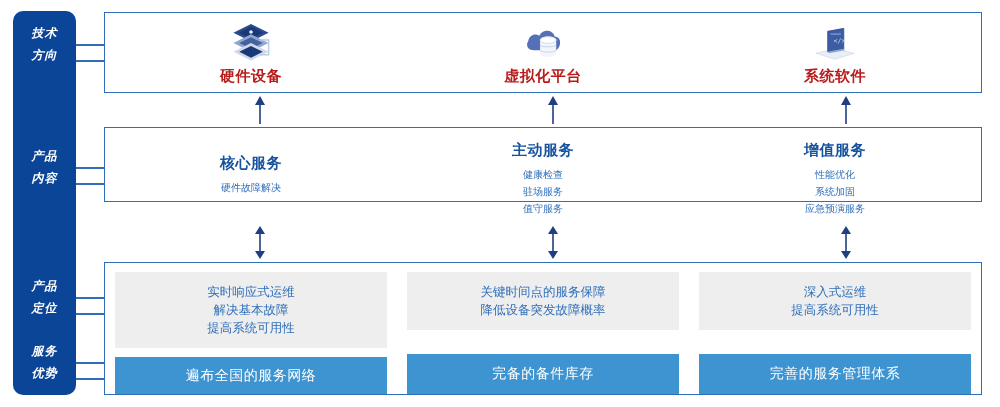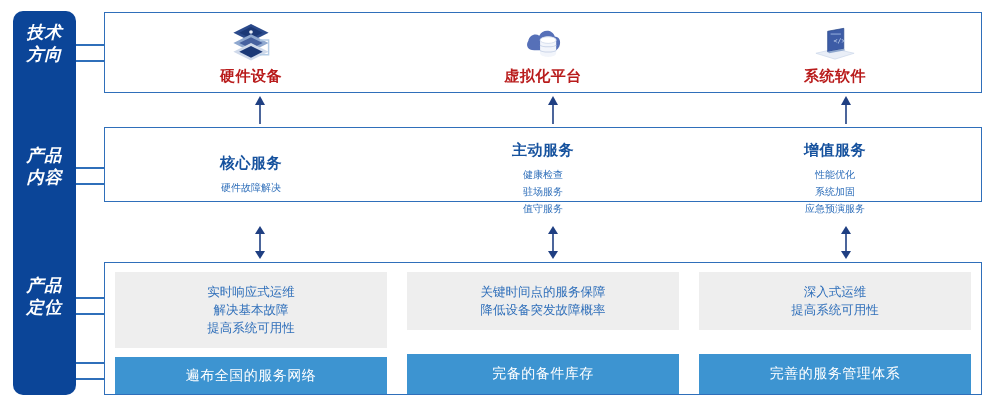--- a/index.html
+++ b/index.html
@@ -28,21 +28,21 @@
     width: 63px;
     height: 384px;
     background: #0b4598;
     border-radius: 10px;
   }
   .rail-label {
     position: absolute;
     left: 13px;
     width: 63px;
     color: #ffffff;
-    font-size: 17px;
+    font-size: 12px;
     font-weight: bold;
     font-style: italic;
     line-height: 22px;
     text-align: center;
     letter-spacing: 1px;
   }
   .rail-label span { display: block; }
 
   
   .conn {
@@ -163,20 +163,24 @@
     <span>技术</span>
     <span>方向</span>
   </div>
   <div class="rail-label" style="top:145px;">
     <span>产品</span>
     <span>内容</span>
   </div>
   <div class="rail-label" style="top:275px;">
     <span>产品</span>
     <span>定位</span>
+  </div>
+  <div class="rail-label" style="top:340px;">
+    <span>服务</span>
+    <span>优势</span>
   </div>
 
   <div class="conn" style="left:76px; top:44px;  width:29px;"></div>
   <div class="conn" style="left:76px; top:60px;  width:29px;"></div>
   <div class="conn" style="left:76px; top:167px; width:29px;"></div>
   <div class="conn" style="left:76px; top:183px; width:29px;"></div>
   <div class="conn" style="left:76px; top:297px; width:29px;"></div>
   <div class="conn" style="left:76px; top:313px; width:29px;"></div>
   <div class="conn" style="left:76px; top:362px; width:29px;"></div>
   <div class="conn" style="left:76px; top:378px; width:29px;"></div>

